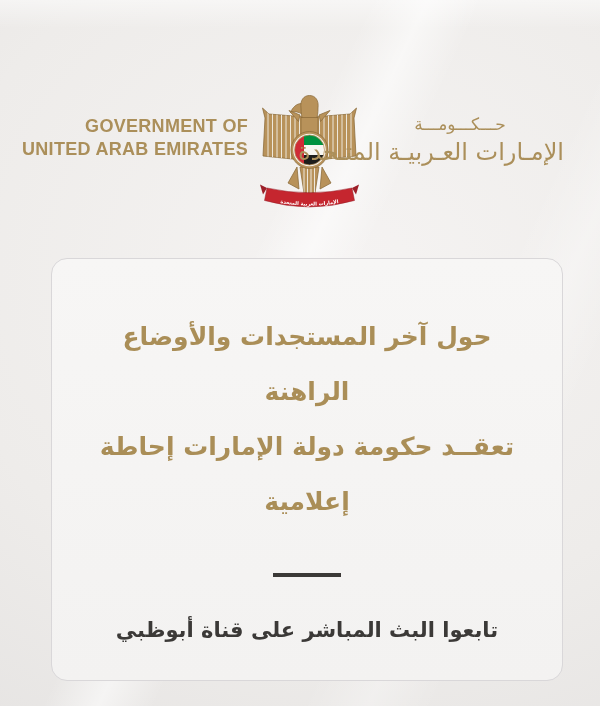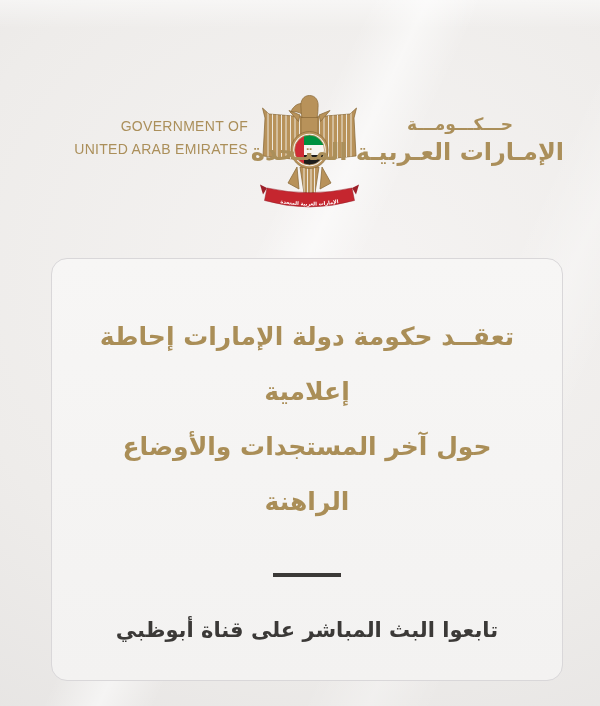--- a/index.html
+++ b/index.html
@@ -16,31 +16,31 @@
     background:
       linear-gradient(115deg, rgba(255,255,255,0) 40%, rgba(255,255,255,0.55) 46%, rgba(255,255,255,0) 52%),
       linear-gradient(115deg, rgba(255,255,255,0) 68%, rgba(255,255,255,0.30) 75%, rgba(255,255,255,0) 82%),
       linear-gradient(180deg, rgba(255,255,255,0.5) 0%, rgba(255,255,255,0) 4%);
   }
 
   
   .logo-en {
     position:absolute; top:115px; right:352px; text-align:right;
     color:#ab8f5a; font-family:"Liberation Sans", sans-serif;
-    font-weight:normal; font-size:14px; line-height:23px; letter-spacing:0.3px;
+    font-weight:bold; font-size:18px; line-height:23px; letter-spacing:0.3px;
     white-space:nowrap;
   }
   .logo-en span { display:block; }
 
   .emblem { position:absolute; left:257px; top:94px; width:105px; height:118px; }
   .emblem svg { width:100%; height:100%; display:block; }
 
   .logo-ar {
     position:absolute; left:356px; top:111px; width:208px; text-align:center;
-    color:#ab8f5a; font-weight:bold; white-space:nowrap;
+    color:#ab8f5a; font-weight:normal; white-space:nowrap;
   }
   .logo-ar .l1 { display:block; font-size:17px; line-height:26px; }
   .logo-ar .l2 { display:block; font-size:24px; line-height:30px; }
 
   
   .card {
     position:absolute; left:51px; top:258px; width:512px; height:423px;
     border:1.5px solid #d9d7d9; border-radius:16px;
     background:linear-gradient(180deg,#f7f6f5 0%, #f3f2f1 100%);
     text-align:center;
@@ -150,21 +150,21 @@
     </svg>
   </div>
 
   <div class="logo-ar" dir="rtl">
     <span class="l1">حـــكـــومـــة</span>
     <span class="l2">الإمـارات العـربيـة المتـحدة</span>
   </div>
 
   <section class="card" dir="rtl">
     <h1 class="card-title">
+      <span>حول آخر المستجدات والأوضاع الراهنة</span>
       <span>تعقــد حكومة دولة الإمارات إحاطة إعلامية</span>
-      <span>حول آخر المستجدات والأوضاع الراهنة</span>
     </h1>
     <div class="divider"></div>
     <p class="card-time">
       <span>تابعوا البث المباشر على قناة أبوظبي</span>
     </p>
   </section>
 </div>
 
 </body></html>

